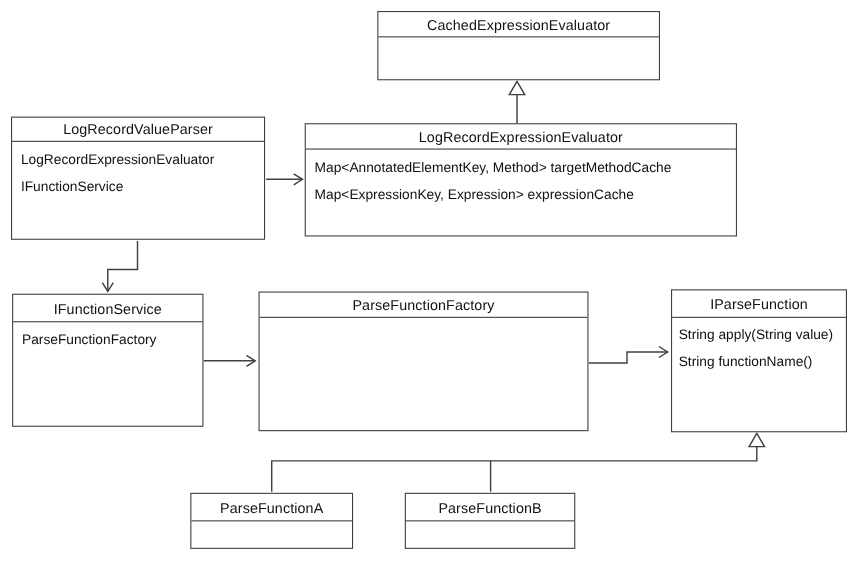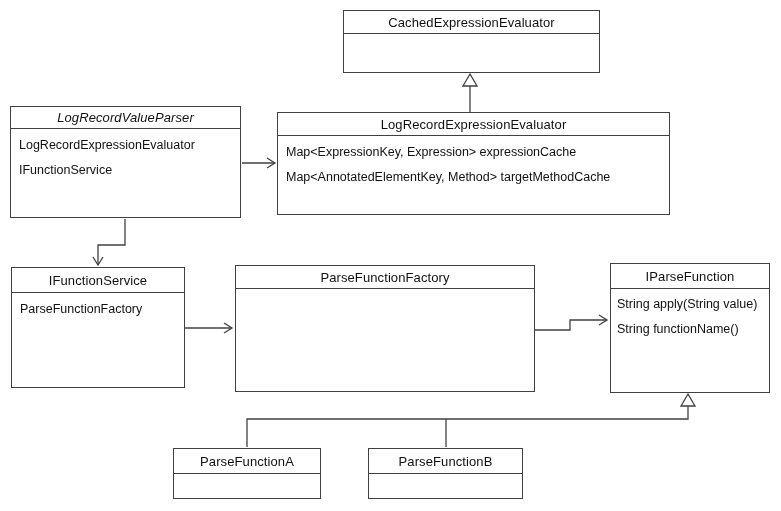--- a/index.html
+++ b/index.html
@@ -27,21 +27,20 @@
     box-sizing: border-box;
     border-bottom: 1px solid #404040;
     display: flex;
     align-items: center;
     justify-content: center;
     font-size: 13px;
     white-space: nowrap;
     letter-spacing: 0.1px;
   }
   .uml-title.italic {
-    font-style: italic;
   }
   .uml-body {
     box-sizing: border-box;
     padding: 4px 8px;
   }
   .uml-member {
     font-size: 12.5px;
     line-height: 25px;
     white-space: nowrap;
   }
@@ -114,22 +113,22 @@
     <div class="uml-title italic" style="height:22px">LogRecordValueParser</div>
     <div class="uml-body">
       <div class="uml-member">LogRecordExpressionEvaluator</div>
       <div class="uml-member">IFunctionService</div>
     </div>
   </div>
 
   <div class="uml-box" style="left:277px;top:112px;width:393px;height:103px">
     <div class="uml-title" style="height:23px">LogRecordExpressionEvaluator</div>
     <div class="uml-body">
+      <div class="uml-member">Map&lt;AnnotatedElementKey, Method&gt; targetMethodCache</div>
       <div class="uml-member">Map&lt;ExpressionKey, Expression&gt; expressionCache</div>
-      <div class="uml-member">Map&lt;AnnotatedElementKey, Method&gt; targetMethodCache</div>
     </div>
   </div>
 
   <div class="uml-box" style="left:11px;top:267px;width:174px;height:121px">
     <div class="uml-title" style="height:25px">IFunctionService</div>
     <div class="uml-body">
       <div class="uml-member">ParseFunctionFactory</div>
     </div>
   </div>
 

